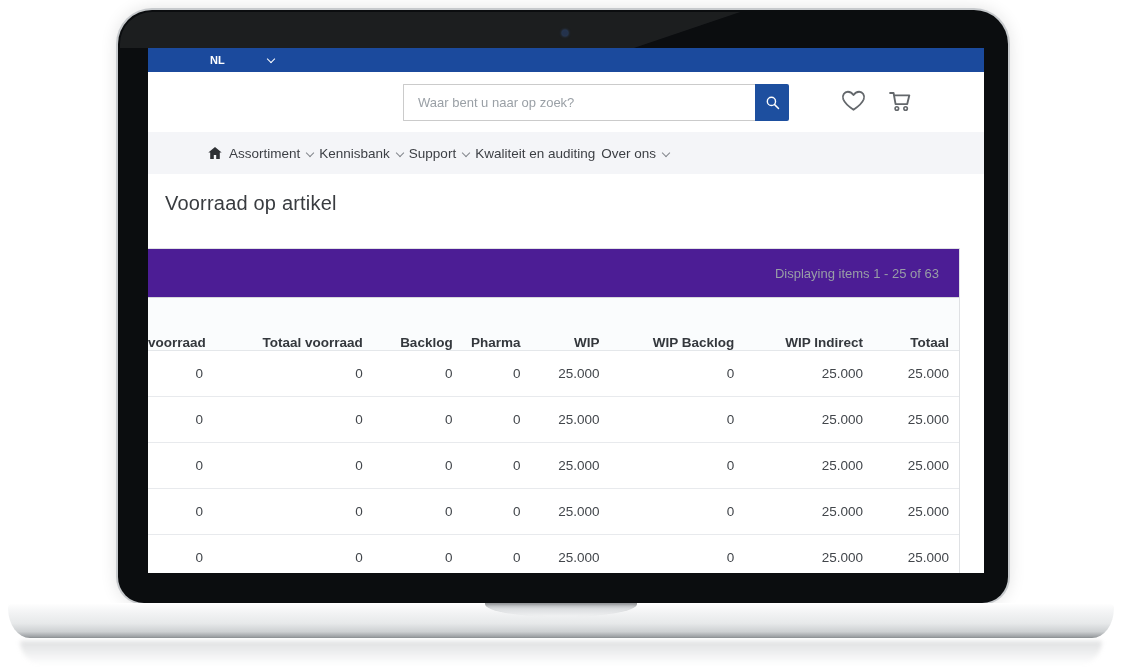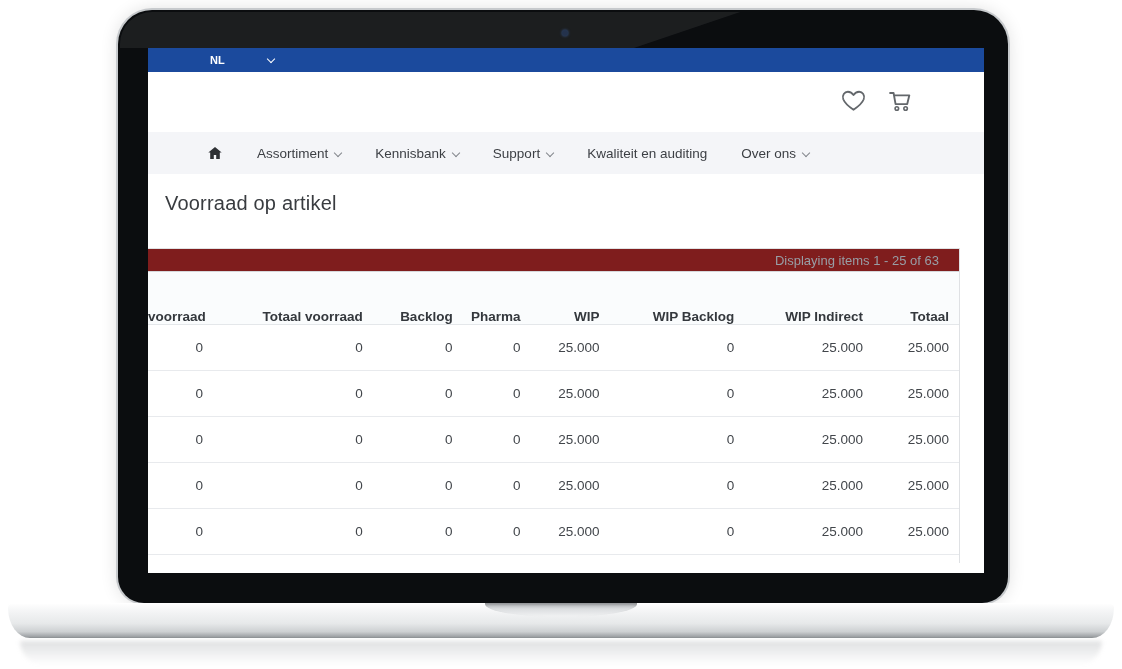--- a/index.html
+++ b/index.html
@@ -72,36 +72,36 @@
   .search-btn{
     width:34px;height:37px;background:#1d4f9f;border:none;cursor:pointer;
     display:flex;align-items:center;justify-content:center;border-radius:0 2px 2px 0;
   }
   .hdr-icon{position:absolute;top:13px;width:30px;height:30px;color:#63676b;cursor:pointer;
     display:flex;align-items:center;justify-content:center;background:none;border:none;padding:0;}
   .hdr-icon.heart{left:690px;}
   .hdr-icon.cart{left:737px;}
   .navbar{
     position:absolute;left:0;top:84px;width:100%;height:42px;background:#f4f5f8;
-    display:flex;align-items:center;padding-left:59px;box-sizing:border-box;gap:34px;
+    display:flex;align-items:center;padding-left:59px;box-sizing:border-box;gap:6px;
     font-size:13.5px;color:#3c3f44;
   }
   .nav-home{width:16px;height:16px;color:#2e3135;cursor:pointer;display:flex;align-items:center;}
   .nav-item{display:flex;align-items:center;cursor:pointer;white-space:nowrap;}
   .nav-item .chev{color:#83878d;margin-left:7px;margin-bottom:1px;}
   .page-title{
     position:absolute;left:17px;top:144px;font-size:20px;font-weight:500;
     color:#393c40;letter-spacing:.2px;
   }
   .stock-table{
     position:absolute;left:0;top:200px;width:812px;
     border-right:1px solid #dfe1e4;box-sizing:border-box;background:#fff;
   }
   .info-bar{
-    height:24px;background:#7f1d1d;border-top:1px solid #e0e2e4;border-bottom:1px solid #d6d8db;
+    height:50px;background:#4c1d95;border-top:1px solid #e0e2e4;border-bottom:1px solid #d6d8db;
     display:flex;align-items:center;justify-content:flex-end;padding-right:20px;
     font-size:13px;color:#989ea6;box-sizing:border-box;
   }
   .thead{display:flex;height:52px;background:#fafcfd;border-bottom:1px solid #e4e7ea;align-items:flex-end;}
   .th{font-weight:bold;font-size:13.5px;color:#34383d;text-align:right;padding-right:10px;box-sizing:border-box;}
   .tr{display:flex;height:45px;border-bottom:1px solid #e8eaed;align-items:center;background:#fff;}
   .td{font-size:13.5px;color:#42464b;text-align:right;padding-right:10px;box-sizing:border-box;}
   .c0{width:65px}.c1{width:160px}.c2{width:90px}.c3{width:68px}
   .c4{width:79px}.c5{width:135px}.c6{width:129px}.c7{width:86px}
   .sliver{height:8px;background:#fff;}
@@ -120,20 +120,29 @@
       <div class="grp">
         <span class="tb-item">
           <span>NL</span>
           <span class="chev"></span>
         </span>
       </div>
     </div>
 
     <div class="header">
 
+      <div class="search">
+        <input type="text" placeholder="Waar bent u naar op zoek?" style="">
+        <button class="search-btn">
+          <svg width="17" height="17" viewBox="0 0 24 24">
+            <circle cx="10.5" cy="10.5" r="5.8" fill="none" stroke="#fff" stroke-width="2"></circle>
+            <line x1="15" y1="15" x2="20.5" y2="20.5" stroke="#fff" stroke-width="2" stroke-linecap="round"></line>
+          </svg>
+        </button>
+      </div>
 
       <button class="hdr-icon heart">
         <svg width="27" height="27" viewBox="0 0 24 24">
           <path d="M12 20.2 C8.4 17.8 4.3 14.6 2.9 10.9 C1.6 7.2 4 4.2 7 4.2 c2 0 3.9 1.2 5 3 c1.1-1.8 3-3 5-3 c3 0 5.4 3 4.1 6.7 C19.7 14.6 15.6 17.8 12 20.2 Z" fill="none" stroke="currentColor" stroke-width="1.6" stroke-linejoin="round"></path>
         </svg>
       </button>
 
       <button class="hdr-icon cart">
         <svg width="28" height="28" viewBox="0 0 24 24">
           <path d="M3.5 6 h3 l1.7 9.5 h10 l1.8-7.5 h-13" fill="none" stroke="currentColor" stroke-width="1.6" stroke-linejoin="round" stroke-linecap="round"></path>

